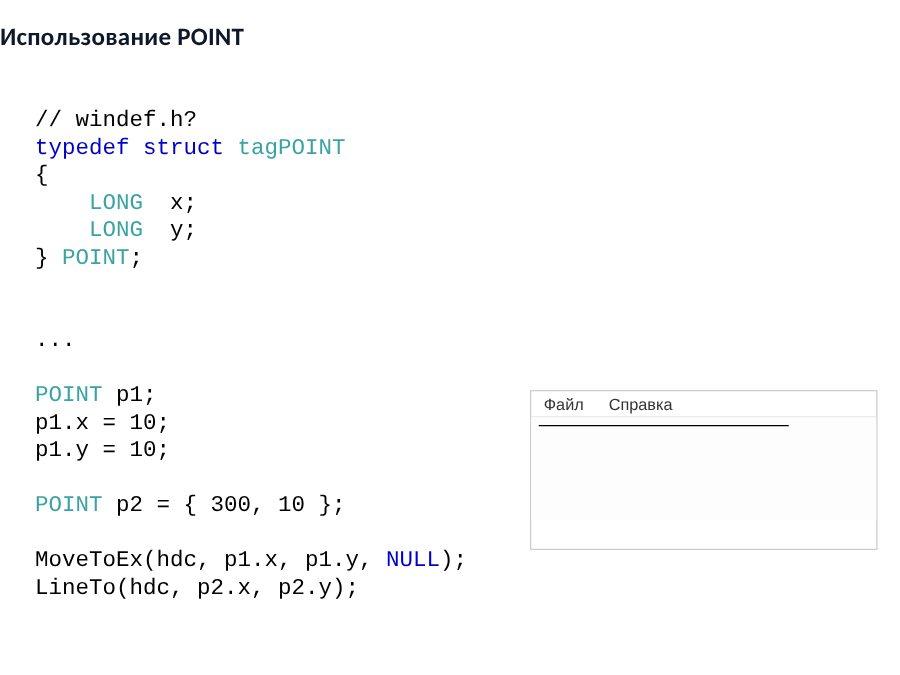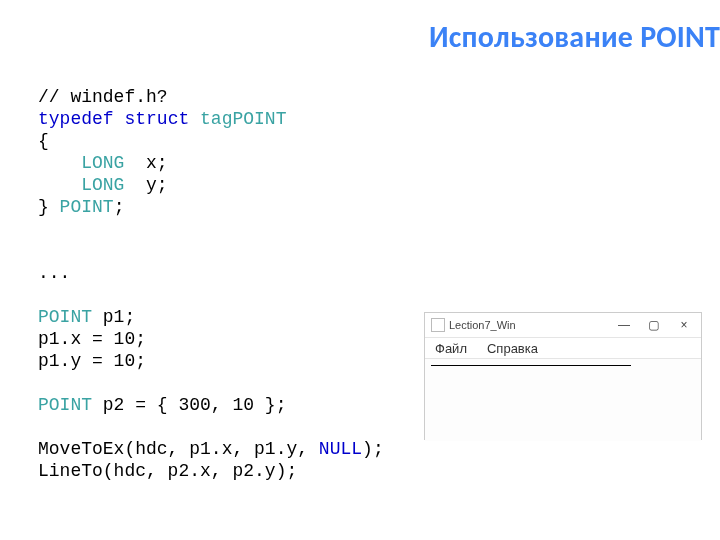--- a/index.html
+++ b/index.html
@@ -16,30 +16,30 @@
     position: relative;
     width: 720px;
     height: 540px;
     box-sizing: border-box;
   }
   .title {
     position: absolute;
     top: 18px;
     left: 0;
     width: 720px;
-    text-align: right;
-    font-size: 30px;
+    text-align: left;
+    font-size: 20px;
     font-weight: 700;
-    color: #3b82f6;
+    color: #0f172a;
     letter-spacing: 0.2px;
   }
   .code {
     position: absolute;
     top: 86px;
-    left: 38px;
+    left: 28px;
     font-family: Consolas, "Courier New", monospace;
     font-size: 18px;
     line-height: 22px;
     white-space: pre;
     color: #000;
   }
   .kw-blue   { color: #0000cc; }
   .kw-struct { color: #0000cc; }
   .tok-type  { color: #3aa3a3; }
   .tok-null  { color: #0000cc; }
@@ -136,29 +136,20 @@
 <span class="tok-type">POINT</span><span class="black"> p1;</span>
 <span class="black">p1.x = 10;</span>
 <span class="black">p1.y = 10;</span>
 <span> </span>
 <span class="tok-type">POINT</span><span class="black"> p2 = { 300, 10 };</span>
 <span> </span>
 <span class="black">MoveToEx(hdc, p1.x, p1.y, </span><span class="tok-null">NULL</span><span class="black">);</span>
 <span class="black">LineTo(hdc, p2.x, p2.y);</span></div>
 
   <div class="appwin">
-    <div class="titlebar">
-      <span class="icon"></span>
-      <span class="wtitle">Lection7_Win</span>
-      <div class="btns">
-        <div class="btn">—</div>
-        <div class="btn">▢</div>
-        <div class="btn">×</div>
-      </div>
-    </div>
     <div class="menubar">
       <span class="menu-item">Файл</span>
       <span class="menu-item">Справка</span>
     </div>
     <div class="client">
       <div class="line"></div>
     </div>
   </div>
 
 </div>

